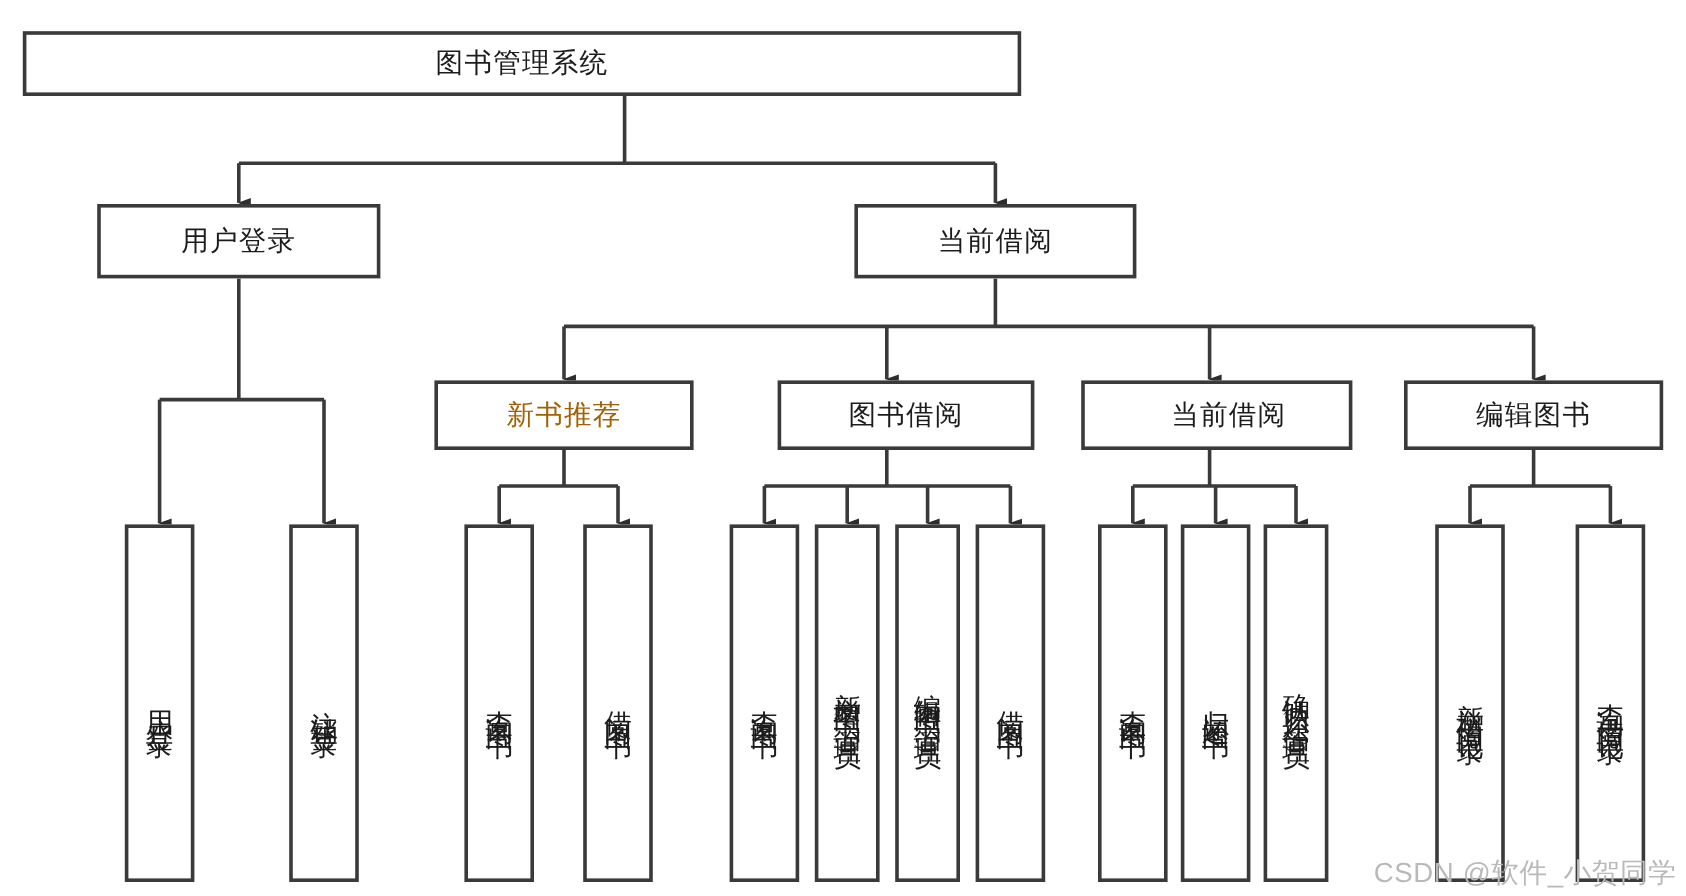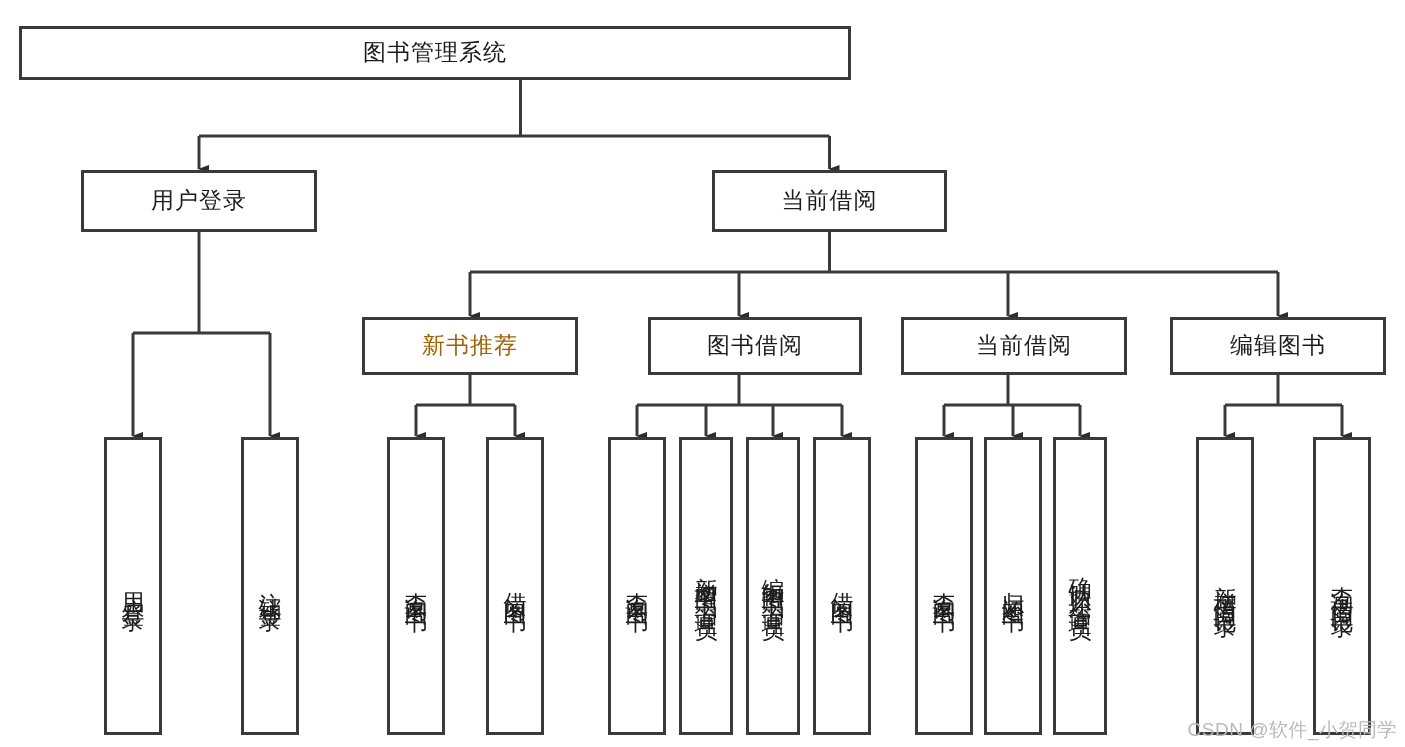--- a/index.html
+++ b/index.html
@@ -53,21 +53,21 @@
     text-orientation: upright;
     letter-spacing: 6px;
     line-height: 1;
     max-height: 100%;
     text-align: center;
   }
   .watermark {
     position: absolute;
     right: 8px;
     bottom: 4px;
-    font-size: 19px;
+    font-size: 23px;
     color: #b9b9b9;
     letter-spacing: 0.5px;
     white-space: nowrap;
     user-select: none;
     margin-top: 16px;
   }
 </style>
 </head>
 <body>
 

